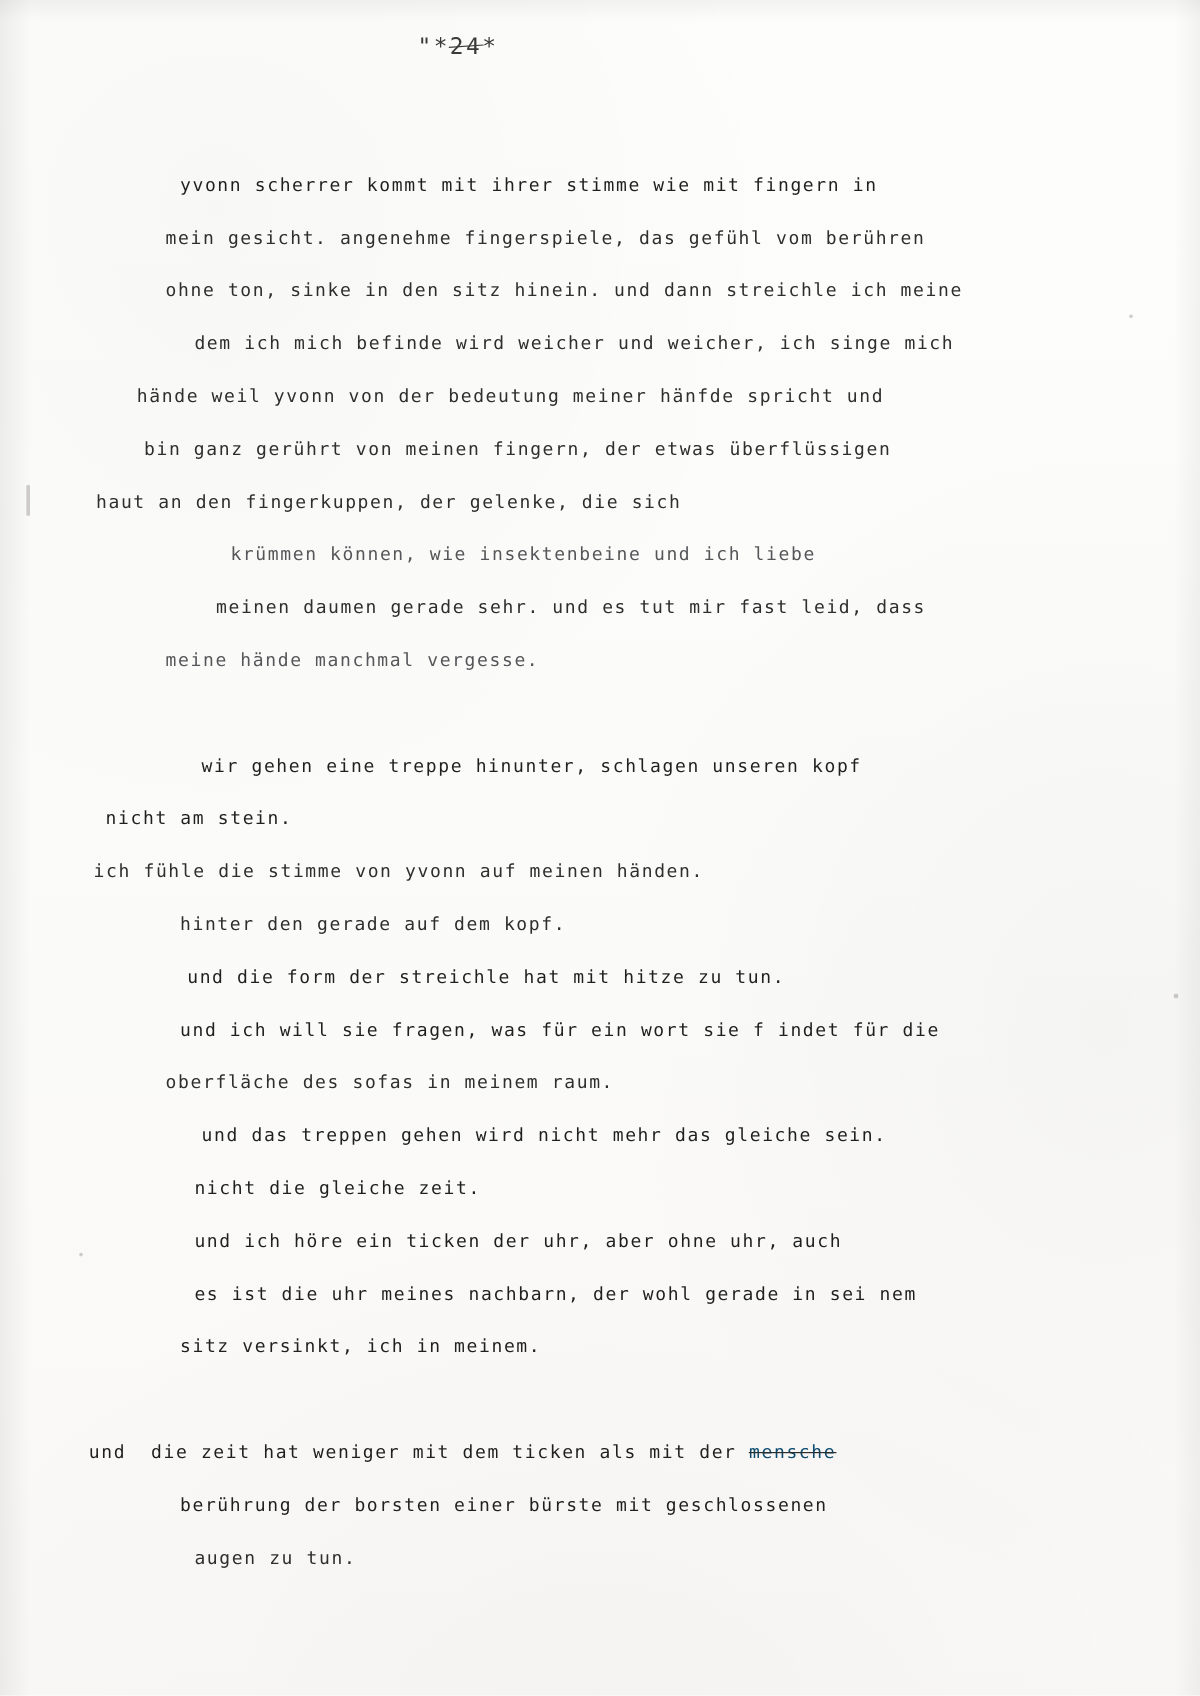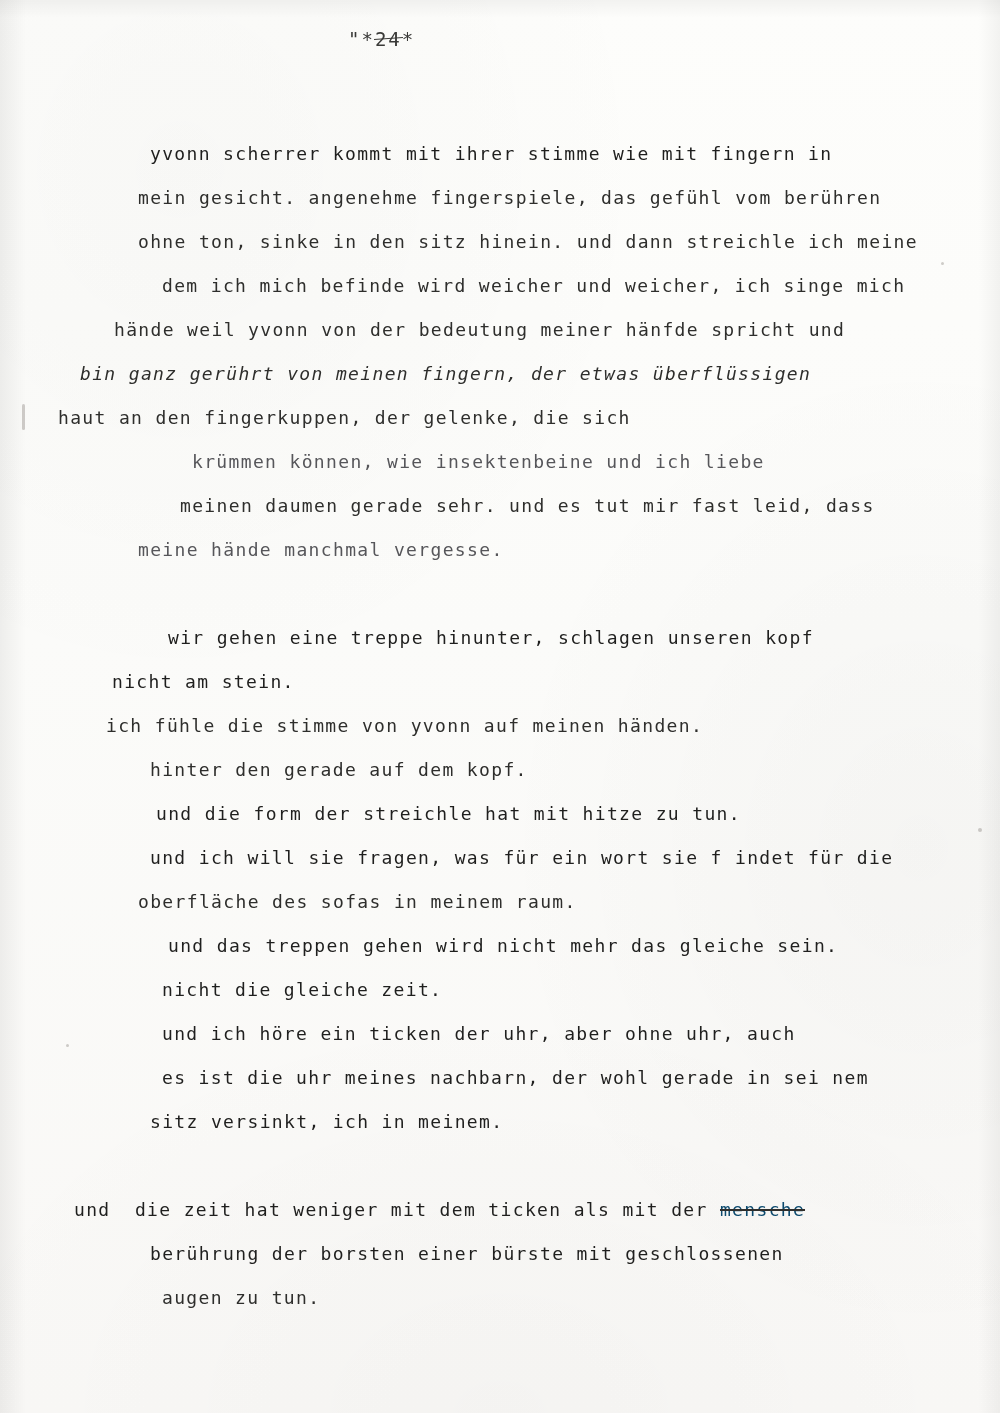--- a/index.html
+++ b/index.html
@@ -76,21 +76,21 @@
 
   .body-text {
     position: absolute;
     left: 0;
     top: 132px;
     width: 1000px;
   }
 
   .line {
     white-space: pre;
-    font-size: 18px;
+    font-size: 15px;
     line-height: 44px;
     letter-spacing: 1.35px;
     color: #2e2e2c;
   }
   .line.faint { color: #56565a; }
   .line.dark  { color: #1f1f1e; }
 
   .blank { height: 44px; }
 
   .struck {
@@ -120,29 +120,29 @@
 <div class="speck" style="left:941px; top:262px; width:3px; height:3px;"></div>
 
 <div class="page-number"><span>"*</span><span class="strike">24</span><span>*</span></div>
 
 <div class="body-text" id="body-text">
     <div class="line dark" style="padding-left: 150px;"><span>yvonn scherrer kommt mit ihrer stimme wie mit fingern in</span></div>
     <div class="line" style="padding-left: 138px;"><span>mein gesicht. angenehme fingerspiele, das gefühl vom berühren</span></div>
     <div class="line" style="padding-left: 138px;"><span>ohne ton, sinke in den sitz hinein. und dann streichle ich meine</span></div>
     <div class="line" style="padding-left: 162px;"><span>dem ich mich befinde wird weicher und weicher, ich singe mich</span></div>
     <div class="line" style="padding-left: 114px;"><span>hände weil yvonn von der bedeutung meiner hänfde spricht und</span></div>
-    <div class="line" style="padding-left: 80px; font-style: italic;"><span>bin ganz gerührt von meinen fingern, der etwas überflüssigen</span></div>
-    <div class="line" style="padding-left: 58px;"><span>haut an den fingerkuppen, der gelenke, die sich</span></div>
+    <div class="line" style="padding-left: 120px;"><span>bin ganz gerührt von meinen fingern, der etwas überflüssigen</span></div>
+    <div class="line" style="padding-left: 80px;"><span>haut an den fingerkuppen, der gelenke, die sich</span></div>
     <div class="line faint" style="padding-left: 192px;"><span>krümmen können, wie insektenbeine und ich liebe</span></div>
     <div class="line" style="padding-left: 180px;"><span>meinen daumen gerade sehr. und es tut mir fast leid, dass</span></div>
     <div class="line faint" style="padding-left: 138px;"><span>meine hände manchmal vergesse.</span></div>
     <div class="blank"></div>
     <div class="line dark" style="padding-left: 168px;"><span>wir gehen eine treppe hinunter, schlagen unseren kopf</span></div>
-    <div class="line dark" style="padding-left: 112px;"><span>nicht am stein.</span></div>
-    <div class="line" style="padding-left: 106px;"><span>ich fühle die stimme von yvonn auf meinen händen.</span></div>
+    <div class="line dark" style="padding-left: 88px;"><span>nicht am stein.</span></div>
+    <div class="line" style="padding-left: 78px;"><span>ich fühle die stimme von yvonn auf meinen händen.</span></div>
     <div class="line" style="padding-left: 150px;"><span>hinter den gerade auf dem kopf.</span></div>
     <div class="line dark" style="padding-left: 156px;"><span>und die form der streichle hat mit hitze zu tun.</span></div>
     <div class="line dark" style="padding-left: 150px;"><span>und ich will sie fragen, was für ein wort sie f indet für die</span></div>
     <div class="line" style="padding-left: 138px;"><span>oberfläche des sofas in meinem raum.</span></div>
     <div class="line dark" style="padding-left: 168px;"><span>und das treppen gehen wird nicht mehr das gleiche sein.</span></div>
     <div class="line dark" style="padding-left: 162px;"><span>nicht die gleiche zeit.</span></div>
     <div class="line dark" style="padding-left: 162px;"><span>und ich höre ein ticken der uhr, aber ohne uhr, auch</span></div>
     <div class="line dark" style="padding-left: 162px;"><span>es ist die uhr meines nachbarn, der wohl gerade in sei nem</span></div>
     <div class="line dark" style="padding-left: 150px;"><span>sitz versinkt, ich in meinem.</span></div>
     <div class="blank"></div>

